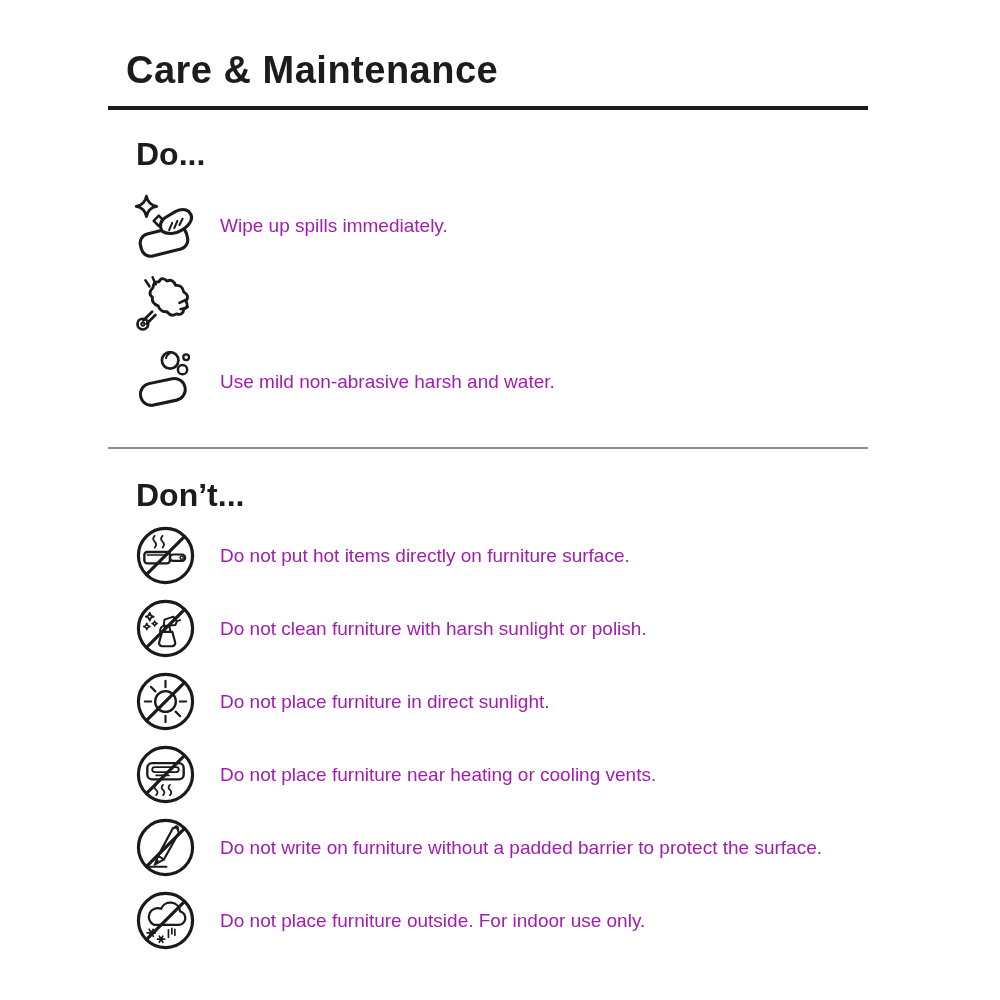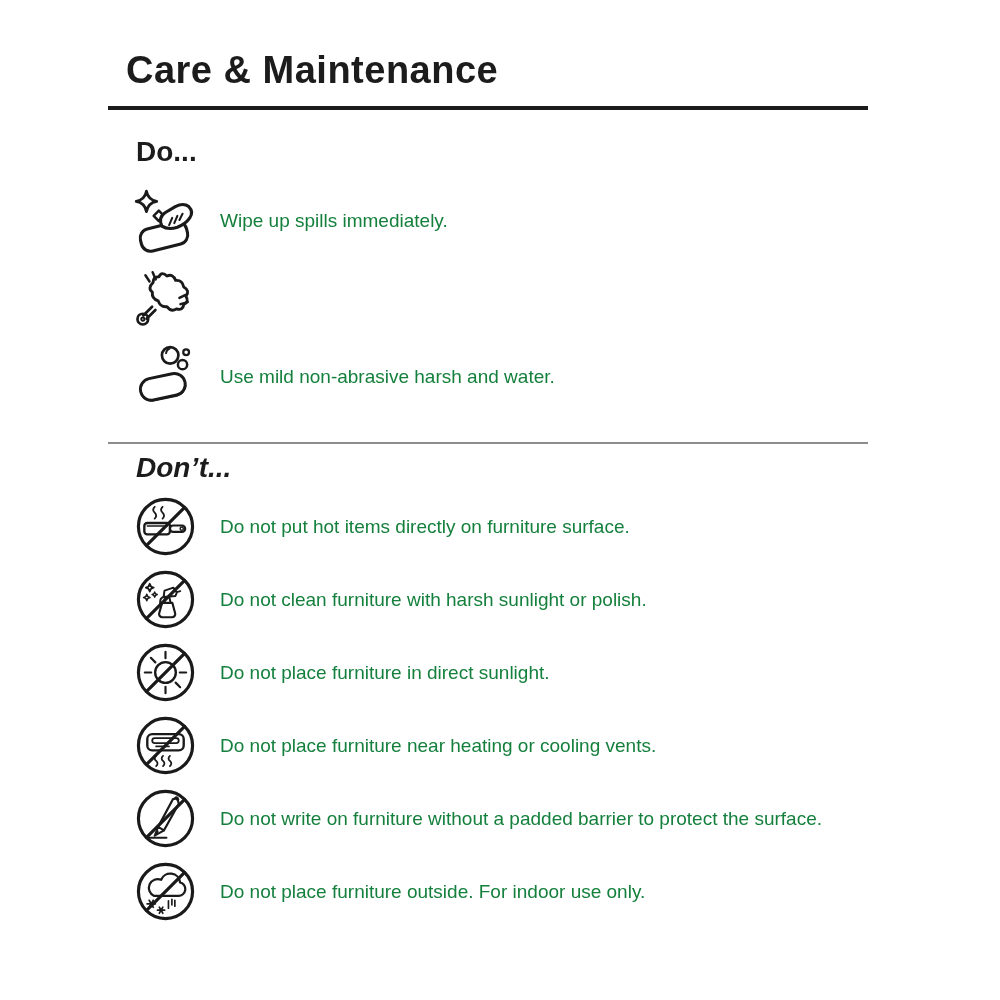--- a/index.html
+++ b/index.html
@@ -10,31 +10,31 @@
   html,body{margin:0;padding:0;}
   body{
     width:1000px;height:1000px;background:#ffffff;
     font-family:"Liberation Sans", sans-serif;color:var(--ink);
     overflow:hidden;
   }
   .page{box-sizing:border-box;width:1000px;height:864px;padding:50px 120px 0 108px;}
   .title{font-size:38px;font-weight:700;margin:0 0 0 18px;letter-spacing:.5px;line-height:1.1;}
   .rule-strong{border:none;border-top:4px solid var(--ink);margin:14px 0 0 0;width:760px;}
   .rule-light{border:none;border-top:2px solid var(--divider);margin:26px 0 0 0;width:760px;}
-  .section-heading{font-size:28px;font-weight:700;margin:26px 0 0 28px;line-height:1.15;}
-  .section-heading.dont{margin-top:8px;font-style:italic;}
+  .section-heading{font-size:32px;font-weight:700;margin:26px 0 0 28px;line-height:1.15;}
+  .section-heading.dont{margin-top:28px;}
   .items{margin-top:14px;}
   .items.dont{margin-top:6px;}
   .row{display:flex;align-items:center;margin-left:24px;}
   .row.do-row{height:78px;}
   .row.dont-row{height:73px;align-items:center;}
   .icon{width:66px;height:66px;flex:0 0 66px;display:flex;align-items:center;justify-content:center;}
   .icon svg{width:66px;height:66px;display:block;}
   .dont-row .icon svg{width:63px;height:63px;}
-  .text{margin-left:22px;font-size:19px;color:#15803d;white-space:nowrap;}
+  .text{margin-left:22px;font-size:19px;color:#a21caf;white-space:nowrap;}
   svg *{vector-effect:none;}
   .s{fill:none;stroke:var(--art);stroke-linecap:round;stroke-linejoin:round;}
   .fw{fill:#ffffff;stroke:var(--art);stroke-linecap:round;stroke-linejoin:round;}
 </style>
 </head>
 <body>
 
 <div class="page">
 
   <h1 class="title">Care &amp; Maintenance</h1>

